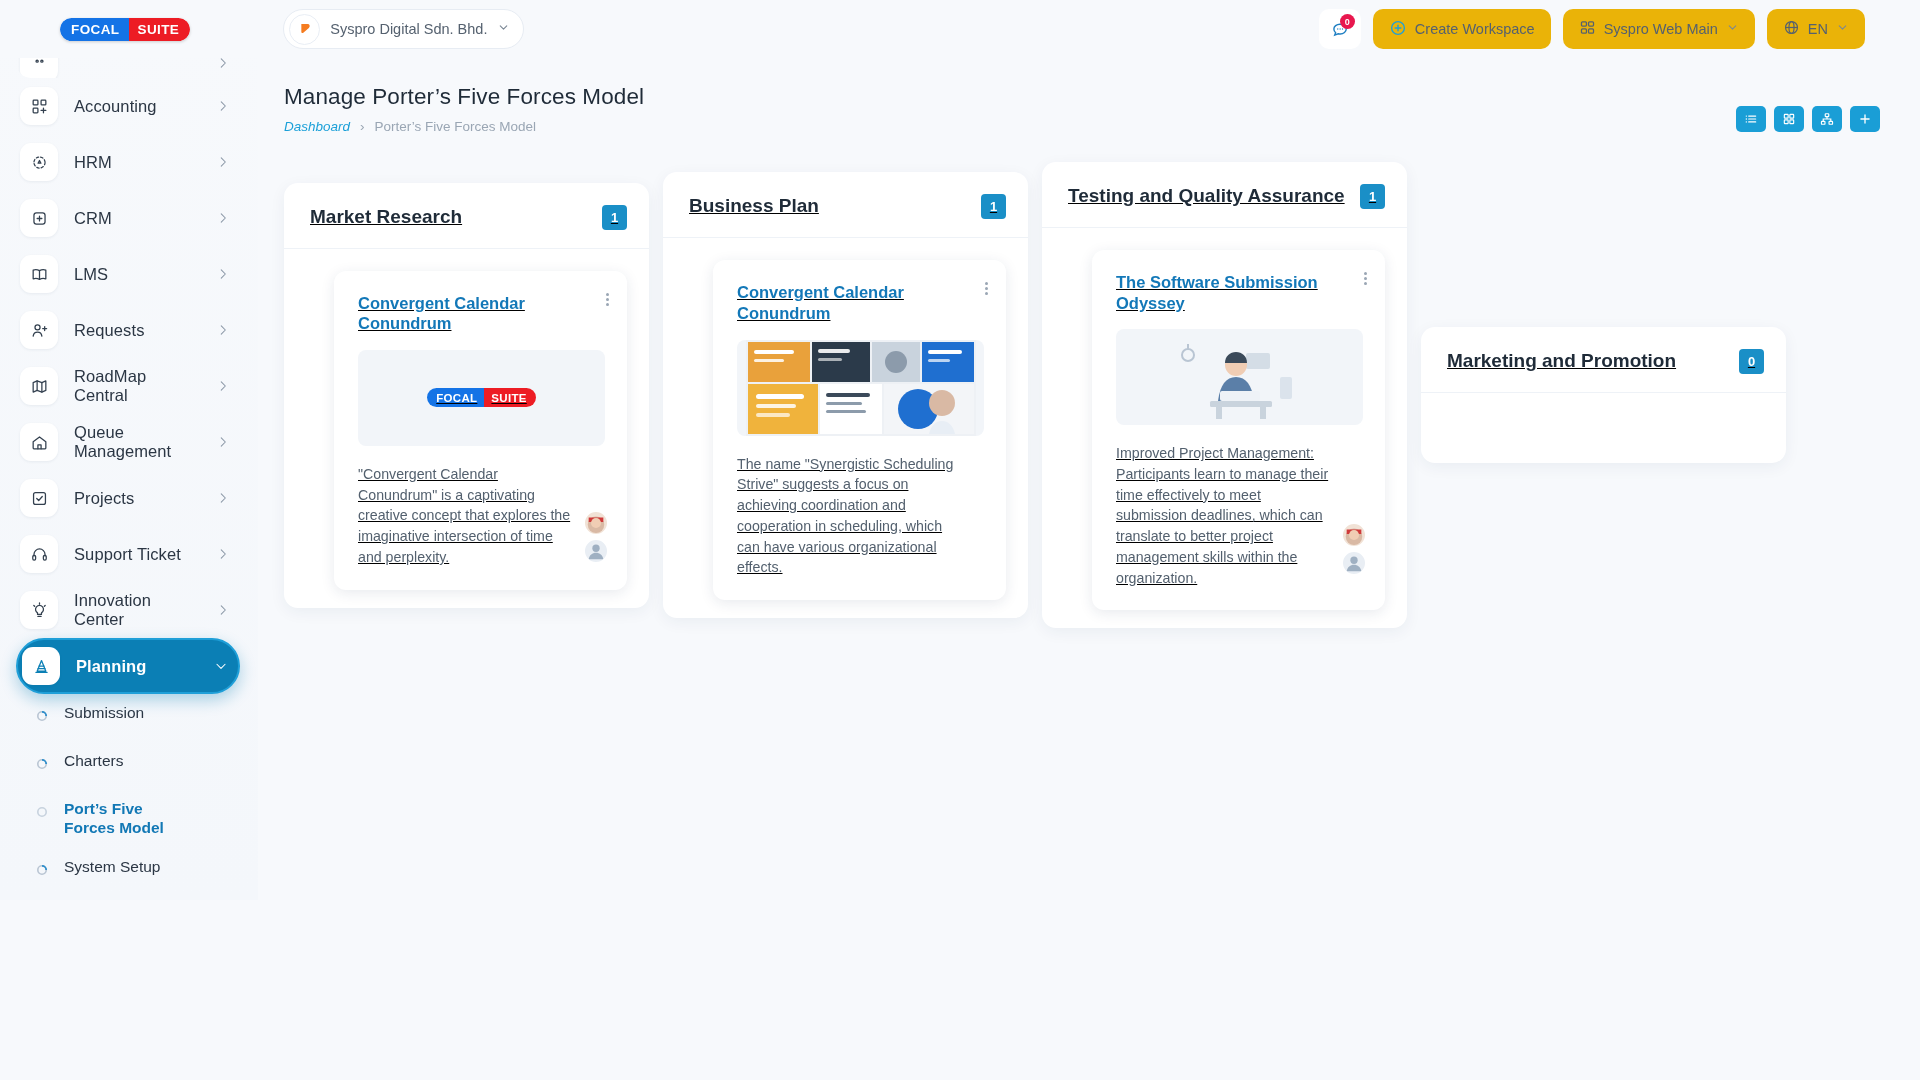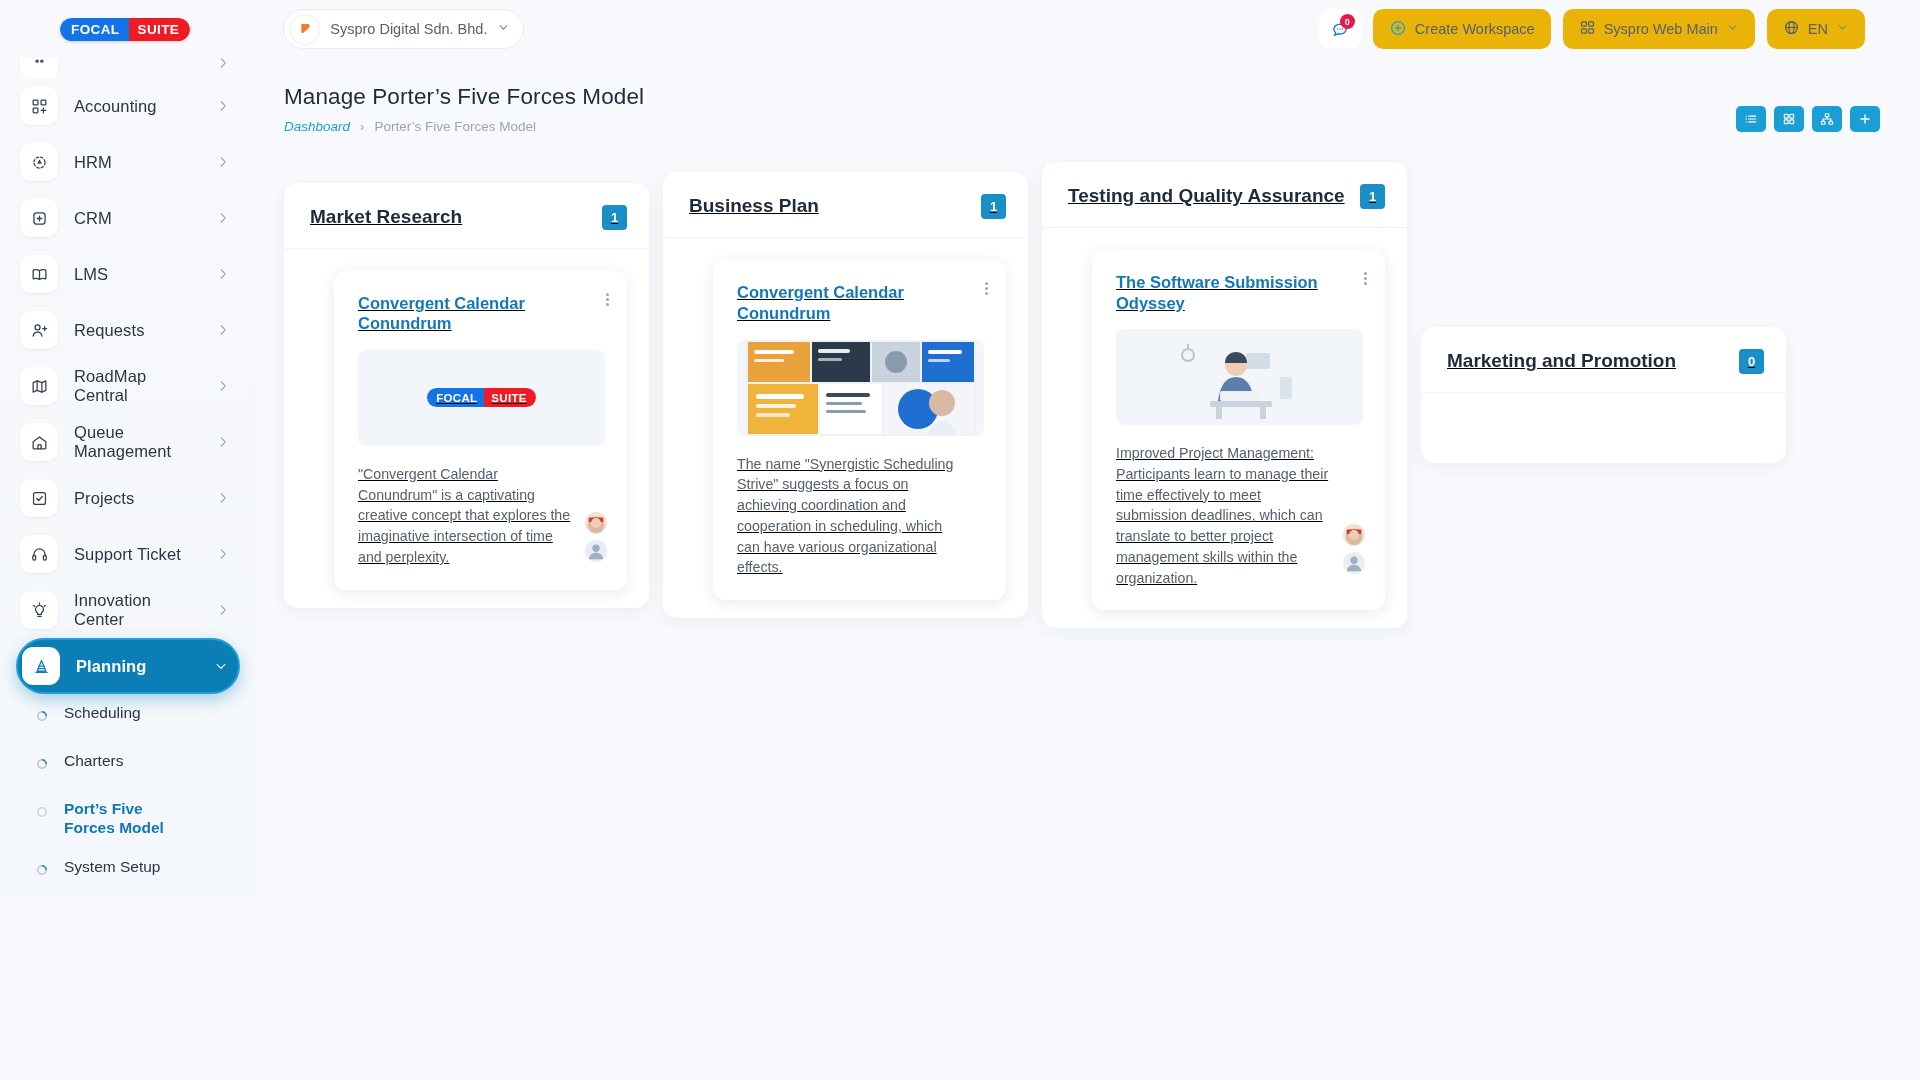--- a/index.html
+++ b/index.html
@@ -393,21 +393,21 @@
       </span>
     </div>
 
     <div class="subnav-item">
       <span class="sub-dot">
         <svg viewBox="0 0 12 12">
             <circle cx="6" cy="6" r="4.2" fill="none" stroke="#b9c5d3" stroke-width="1.6"></circle>
             <path d="M6 1.8a4.2 4.2 0 0 1 4.2 4.2" stroke="#2f8fcc" stroke-width="1.8" fill="none"></path>
           </svg>
       </span>
-      <span class="subnav-label">Scheduling</span>
+      <span class="subnav-label">Submission</span>
     </div>
 
     <div class="subnav-item">
       <span class="sub-dot">
         <svg viewBox="0 0 12 12">
             <circle cx="6" cy="6" r="4.2" fill="none" stroke="#b9c5d3" stroke-width="1.6"></circle>
             <path d="M6 1.8a4.2 4.2 0 0 1 4.2 4.2" stroke="#2f8fcc" stroke-width="1.8" fill="none"></path>
           </svg>
       </span>
       <span class="subnav-label">Charters</span>

